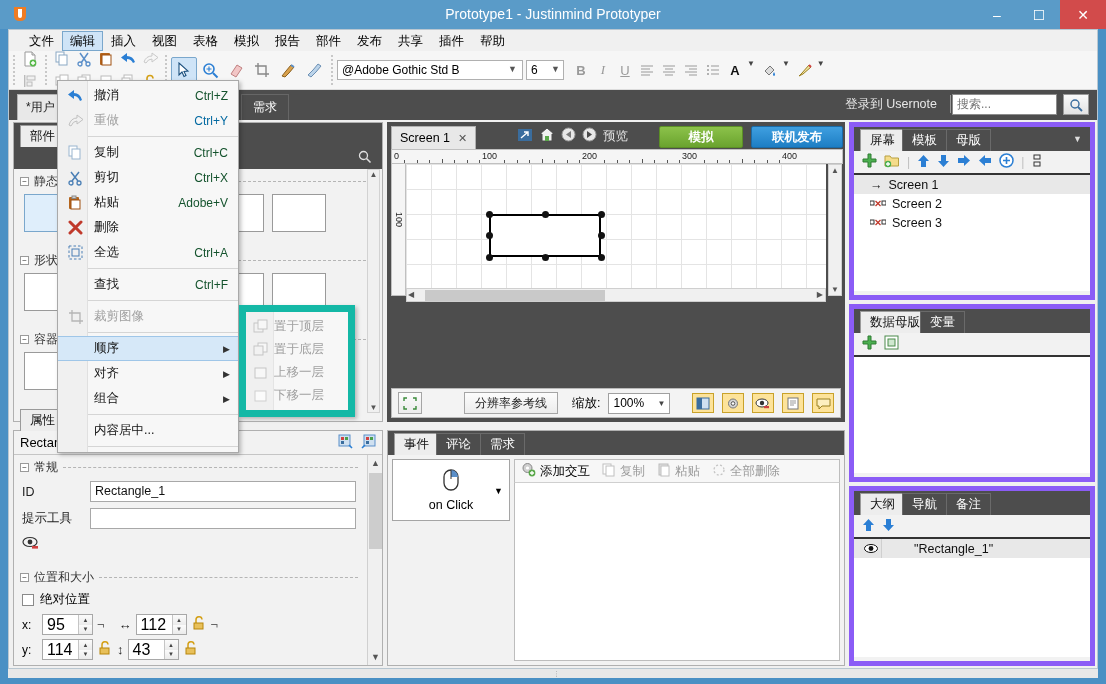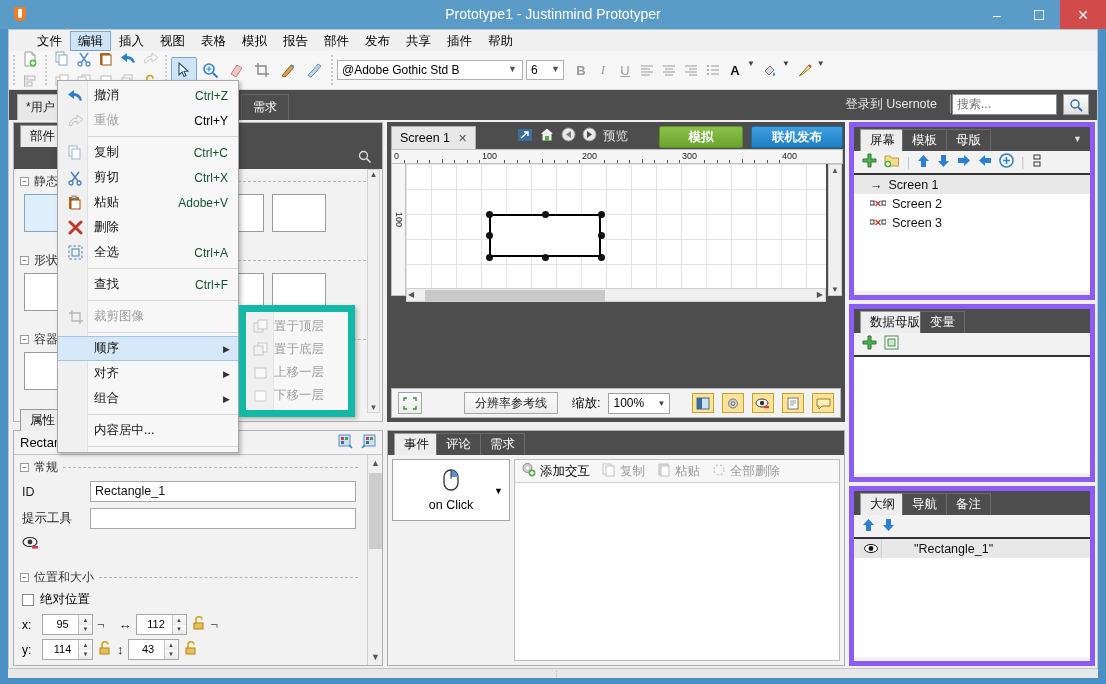--- a/index.html
+++ b/index.html
@@ -39,21 +39,21 @@
 
   
   .winbody {
     position: absolute; left: 8px; top: 29px; width: 1090px; height: 640px;
     background: #f0f0f0;
     border: 1px solid #b9c7d1;
   }
 
   
   .menubar {
-    position: absolute; left: 14px; top: 0; width: 976px; height: 21px;
+    position: absolute; left: 6px; top: 0; width: 976px; height: 21px;
     background: #f0f0f0;
     display: flex; align-items: center; padding-left: 6px;
   }
   .menu-item {
     padding: 2px 8px; font-size: 12.5px; color: #000; cursor: default;
     line-height: 16px;
   }
   .menu-item.active { background: #cfe4f7; border: 1px solid #7aa7cc; padding: 1px 7px; }
 
   
@@ -172,21 +172,21 @@
   .prop-row { display: flex; align-items: center; padding: 3px 8px; gap: 6px; }
   .prop-lbl { width: 62px; font-size: 12.5px; color: #222; }
   .prop-input {
     flex: 1; height: 21px; background: #fff; border: 1px solid #a8a8a8;
     font-size: 12.5px; padding-left: 4px; line-height: 19px; color: #111;
   }
   .spinbox {
     display: flex; align-items: stretch; height: 21px;
     border: 1px solid #a8a8a8; background: #fff;
   }
-  .spinbox .val { width: 35px; font-size: 11px; padding-left: 4px; line-height: 19px; text-align: center; }
+  .spinbox .val { width: 35px; font-size: 16px; padding-left: 4px; line-height: 19px; }
   .spin-arrows {
     width: 14px; border-left: 1px solid #c5c5c5; display: flex; flex-direction: column;
   }
   .spin-arrows div {
     flex: 1; display: flex; align-items: center; justify-content: center;
     font-size: 6px; color: #444; background: linear-gradient(#fbfbfb,#ebebeb);
   }
   .chk { width: 12px; height: 12px; border: 1px solid #8a8a8a; background: #fff; }
 
   
@@ -337,21 +337,21 @@
   }
   .dd-item {
     position: relative; display: flex; align-items: center; height: 25px;
     font-size: 12.5px; color: #111; padding-left: 4px;
   }
   .dd-item.dis { color: #a0a0a0; }
   .dd-item.hl { background: #d6e8f8; border-top: 1px solid #9fc6e8; border-bottom: 1px solid #9fc6e8; }
   .dd-ico { width: 26px; display: flex; align-items: center; justify-content: center; }
   .dd-lbl { flex: 1; padding-left: 6px; }
   .dd-key { color: #14532d; padding-right: 10px; font-size: 12px; }
-  .dd-key.dis { color: #000000; }
+  .dd-key.dis { color: #0369a1; }
   .dd-arrow { position: absolute; right: 8px; font-size: 9px; color: #333; }
   .dd-sep { height: 1px; background: #d5d5d5; margin: 3px 0 3px 30px; }
   .dd-leftstrip {
     position: absolute; left: 0; top: 0; width: 30px; height: 100%;
     background: #f0f0f0; border-right: 1px solid #e0e0e0;
   }
 
   .submenu {
     position: absolute; left: 230px; top: 275px; width: 116px;
     background: #f7f7f7; border: 7px solid #14b8a6;

